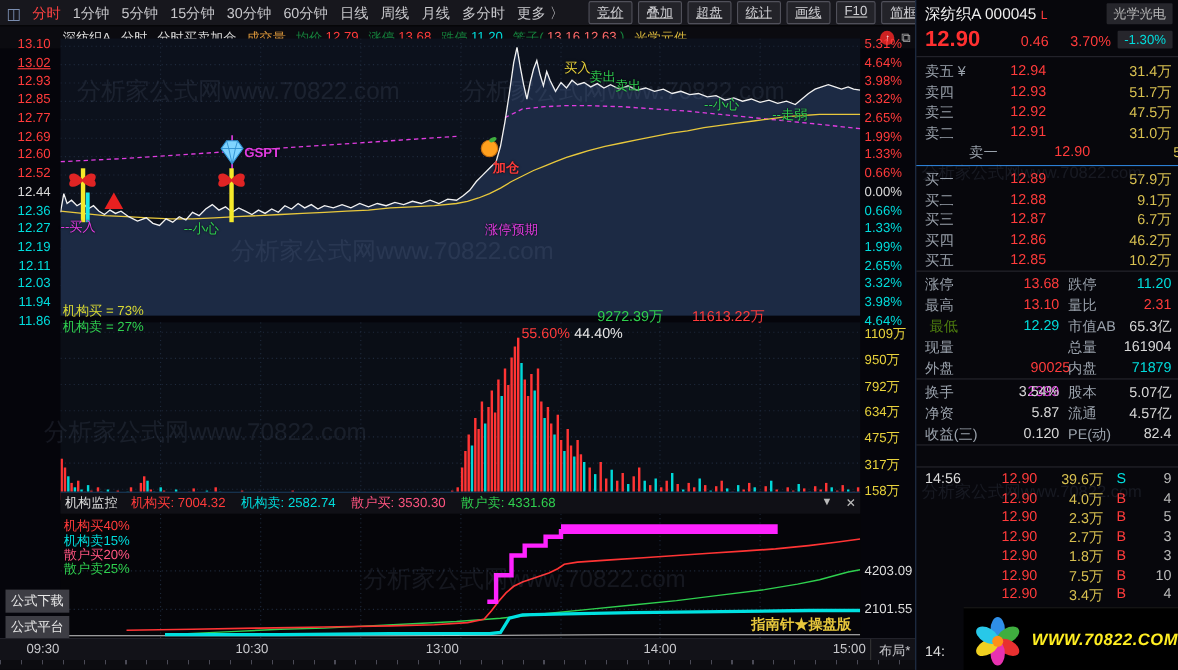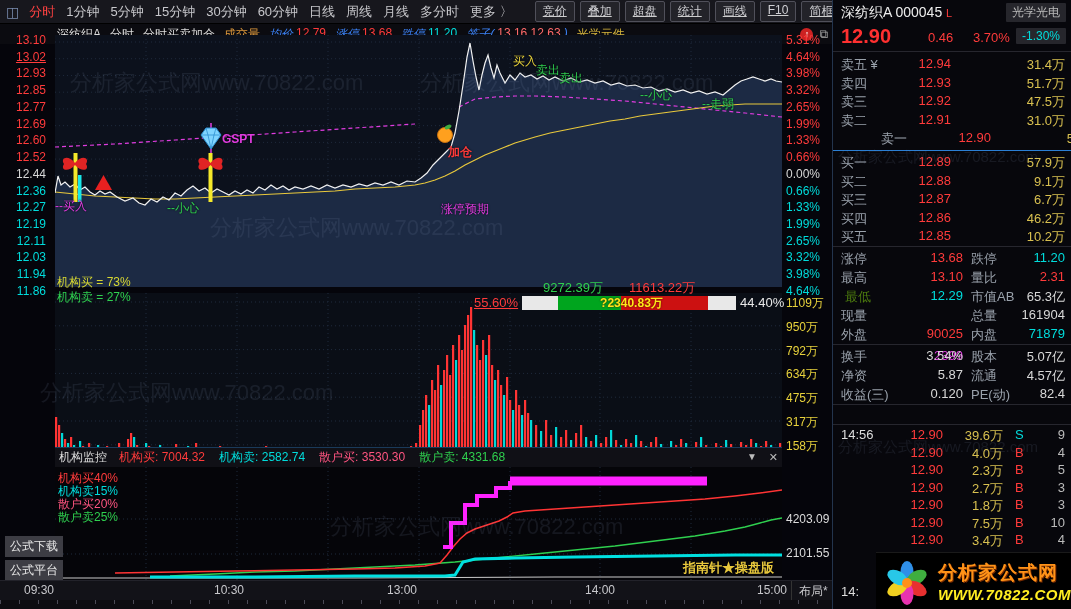--- a/index.html
+++ b/index.html
@@ -12,21 +12,21 @@
           border-bottom:1px solid #000;white-space:nowrap;}
   #topbar .tab{color:#c8c8cc;font-size:13px;cursor:default;}
   #topbar .tab.act{color:#ff4242;}
   #tbtns{display:flex;gap:5px;margin-left:12px;text-decoration:underline;}
   #tbtns .tbtn{border:1px solid #50505a;background:#232329;color:#d0d0d4;font-size:12px;
                padding:1px 7px;border-radius:2px;}
   #win-icon{color:#7a8db0;font-size:14px;}
   
   #titlerow{position:absolute;left:0;top:24px;width:832px;height:20px;background:#0b0b10;
             display:flex;align-items:center;gap:9px;padding:0 4px 0 57px;box-sizing:border-box;white-space:nowrap;}
-  .lab{color:#3b82f6;font-style:italic;} .pair{display:flex;gap:3px;}
+  .lab{color:#15803d;} .pair{display:flex;gap:3px;}
   
   .pane{position:absolute;background:#0c111c;}
   #price-overlay{position:absolute;left:55px;top:35px;width:727px;height:252px;pointer-events:none;z-index:3;}
   .ann{position:absolute;font-size:12px;white-space:nowrap;text-shadow:0 0 2px #000;}
   .axlbl{position:absolute;font-size:12px;line-height:14px;}
   #axis-left{position:absolute;left:0;top:0;width:50px;height:609px;}
   #axis-left .axlbl{right:4px;}
   #axis-right{position:absolute;left:786px;top:0;width:46px;height:609px;}
   
   #totals-buy{position:absolute;left:543px;top:279px;color:#2fd04f;font-size:13px;z-index:4;}
@@ -443,28 +443,21 @@
       <div class="axlbl" style="color: rgb(232, 210, 60); top: 391.2px; left: 0px;">475万</div>
       <div class="axlbl" style="color: rgb(232, 210, 60); top: 415px; left: 0px;">317万</div>
       <div class="axlbl" style="color: rgb(232, 210, 60); top: 438.8px; left: 0px;">158万</div>
     </div>
 
   <div id="inst-buy">机构买 = 73%</div>
   <div id="inst-sell">机构卖 = 27%</div>
   <div id="totals-buy">9272.39万</div>
   <div id="totals-sell">11613.22万</div>
   <div id="gauge">
-    <span style="color:#ff3b3b;font-size:13px;text-decoration:underline;">55.60%</span>
-    <span id="gauge-bar">
-      <span class="seg" style="width:36px;background:#e8e8e8;"></span>
-      <span class="seg" style="width:63px;background:#00a51e;"></span>
-      <span class="seg" style="width:87px;background:#cc1111;"></span>
-      <span class="seg" style="width:28px;background:#e8e8e8;"></span>
-      <span id="gauge-diff">?2340.83万</span>
-    </span>
+    <span style="color:#ff3b3b;font-size:13px;">55.60%</span>
     <span style="color:#e8e8e8;font-size:13px;">44.40%</span>
   </div>
 
   <div id="mon-header">
     <span style="color:#ddd">机构监控</span>
     <span id="mon-stats" style="display:flex;gap:14px;">
         <span style="color: rgb(255, 59, 59);">机构买: 7004.32</span>
         <span style="color: rgb(0, 220, 220);">机构卖: 2582.74</span>
         <span style="color: rgb(255, 85, 128);">散户买: 3530.30</span>
         <span style="color: rgb(47, 208, 79);">散户卖: 4331.68</span>
@@ -604,21 +597,21 @@
           <span style="right: 6px; color: rgb(216, 216, 216);">65.3亿</span>
         </div>
         <div class="rrow" style="top: 307px;">
           <span style="left: 8px; color: rgb(154, 162, 172);">现量</span>
           <span style="left: 58px; width: 72px; text-align: right; color: rgb(224, 60, 224); margin-top: 41px;">2399</span>
           <span style="left: 138px; color: rgb(154, 162, 172);">总量</span>
           <span style="right: 6px; color: rgb(216, 216, 216);">161904</span>
         </div>
         <div class="rrow" style="top: 326px;">
           <span style="left: 8px; color: rgb(154, 162, 172);">外盘</span>
-          <span style="left: 58px; width: 72px; text-align: right; color: rgb(255, 59, 59);">90025</span>
+          <span style="left: 68px; width: 72px; text-align: right; color: rgb(255, 59, 59);">90025</span>
           <span style="left: 138px; color: rgb(154, 162, 172);">内盘</span>
           <span style="right: 6px; color: rgb(0, 220, 220);">71879</span>
         </div>
         <div class="rrow" style="top: 348px;">
           <span style="left: 8px; color: rgb(154, 162, 172);">换手</span>
           <span style="left: 58px; width: 72px; text-align: right; color: rgb(216, 216, 216);">3.54%</span>
           <span style="left: 138px; color: rgb(154, 162, 172);">股本</span>
           <span style="right: 6px; color: rgb(216, 216, 216);">5.07亿</span>
         </div>
         <div class="rrow" style="top: 367px;">
@@ -704,21 +697,20 @@
           <ellipse cx="0" cy="-11" rx="6.5" ry="11" transform="rotate(0 0 -11)" fill="#2f8fe8"></ellipse>
           <ellipse cx="9.526279441628825" cy="-5.500000000000001" rx="6.5" ry="11" transform="rotate(60 9.526279441628825 -5.500000000000001)" fill="#3fae3f"></ellipse>
           <ellipse cx="9.526279441628827" cy="5.499999999999997" rx="6.5" ry="11" transform="rotate(120 9.526279441628827 5.499999999999997)" fill="#e83030"></ellipse>
           <ellipse cx="1.3471114790620886e-15" cy="11" rx="6.5" ry="11" transform="rotate(180 1.3471114790620886e-15 11)" fill="#e832b0"></ellipse>
           <ellipse cx="-9.526279441628823" cy="5.500000000000005" rx="6.5" ry="11" transform="rotate(240 -9.526279441628823 5.500000000000005)" fill="#f0d020"></ellipse>
           <ellipse cx="-9.526279441628825" cy="-5.500000000000001" rx="6.5" ry="11" transform="rotate(300 -9.526279441628825 -5.500000000000001)" fill="#28c8e8"></ellipse>
         </g>
       <circle cx="27" cy="28" r="5" fill="#ff9018"></circle>
     </svg>
     <div style="margin-left:4px;">
-      <div id="logo-l1">分析家公式网</div>
       <div id="logo-l2">WWW.70822.COM</div>
     </div>
   </div>
 
   <div id="wms">
       <div class="wm" style="left: 70px; top: 68px;">分析家公式网www.70822.com</div>
       <div class="wm" style="left: 420px; top: 68px;">分析家公式网www.70822.com</div>
       <div class="wm" style="left: 210px; top: 213px;">分析家公式网www.70822.com</div>
       <div class="wm" style="left: 40px; top: 378px;">分析家公式网www.70822.com</div>
       <div class="wm" style="left: 330px; top: 512px;">分析家公式网www.70822.com</div>

